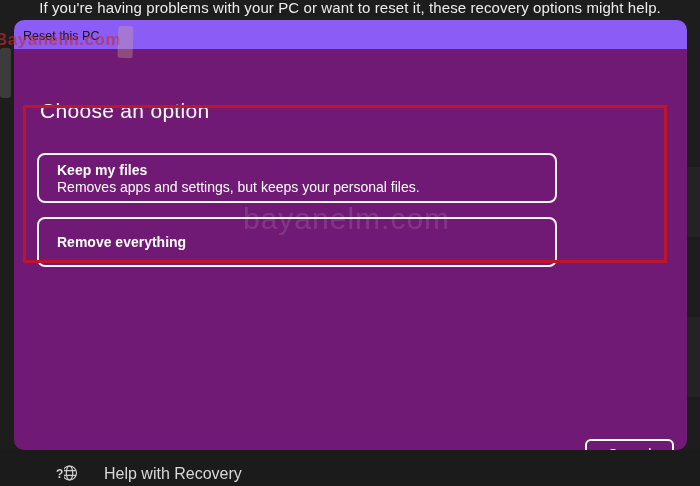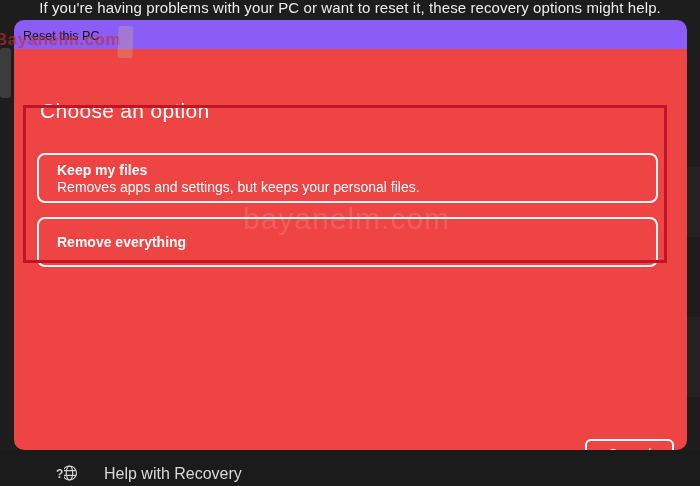--- a/index.html
+++ b/index.html
@@ -20,26 +20,26 @@
   .help-row .globe { position:absolute; left:58px; top:12px; width:22px; height:22px; }
   .help-row .globe .qmark { position:absolute; left:-3px; top:6px; background:#1b1b1b;
               color:#cfcfcf; font-size:12px; font-weight:bold; line-height:12px; padding:0 1px; }
   .help-row .label { position:absolute; left:104px; top:15px; font-size:16px; color:#d9d9d9; }
 
   
   .dialog { position:absolute; left:14px; top:20px; width:673px; height:430px;
             border-radius:10px; overflow:hidden; z-index:1; }
   .titlebar { height:29px; background:#8b5cf6; display:flex; align-items:center; padding:3px 0 0 9px; }
   .titlebar .title { font-size:12.5px; color:#141414; }
-  .dialog-body { position:relative; height:401px; background:#ef4444; }
+  .dialog-body { position:relative; height:401px; background:#701a75; }
 
   .heading { position:absolute; left:26px; top:50px; font-size:21px; font-weight:300;
              color:#ffffff; letter-spacing:.3px; }
 
-  .option { position:absolute; left:23px; width:621px; height:50px;
+  .option { position:absolute; left:23px; width:520px; height:50px;
             border:2px solid rgba(255,255,255,.96); border-radius:8px;
             display:flex; flex-direction:column; justify-content:center;
             padding-left:18px; gap:1px; cursor:pointer; background:transparent; }
   .option-1 { top:104px; }
   .option-2 { top:168px; }
   .option .o-title { font-size:14px; font-weight:bold; color:#fff; line-height:16px; }
   .option .o-desc  { font-size:14px; color:#fff; line-height:16px; }
 
   .help-link { position:absolute; left:26px; top:399px; font-size:14px; color:#ffffff;
                text-decoration:underline; cursor:pointer; }

